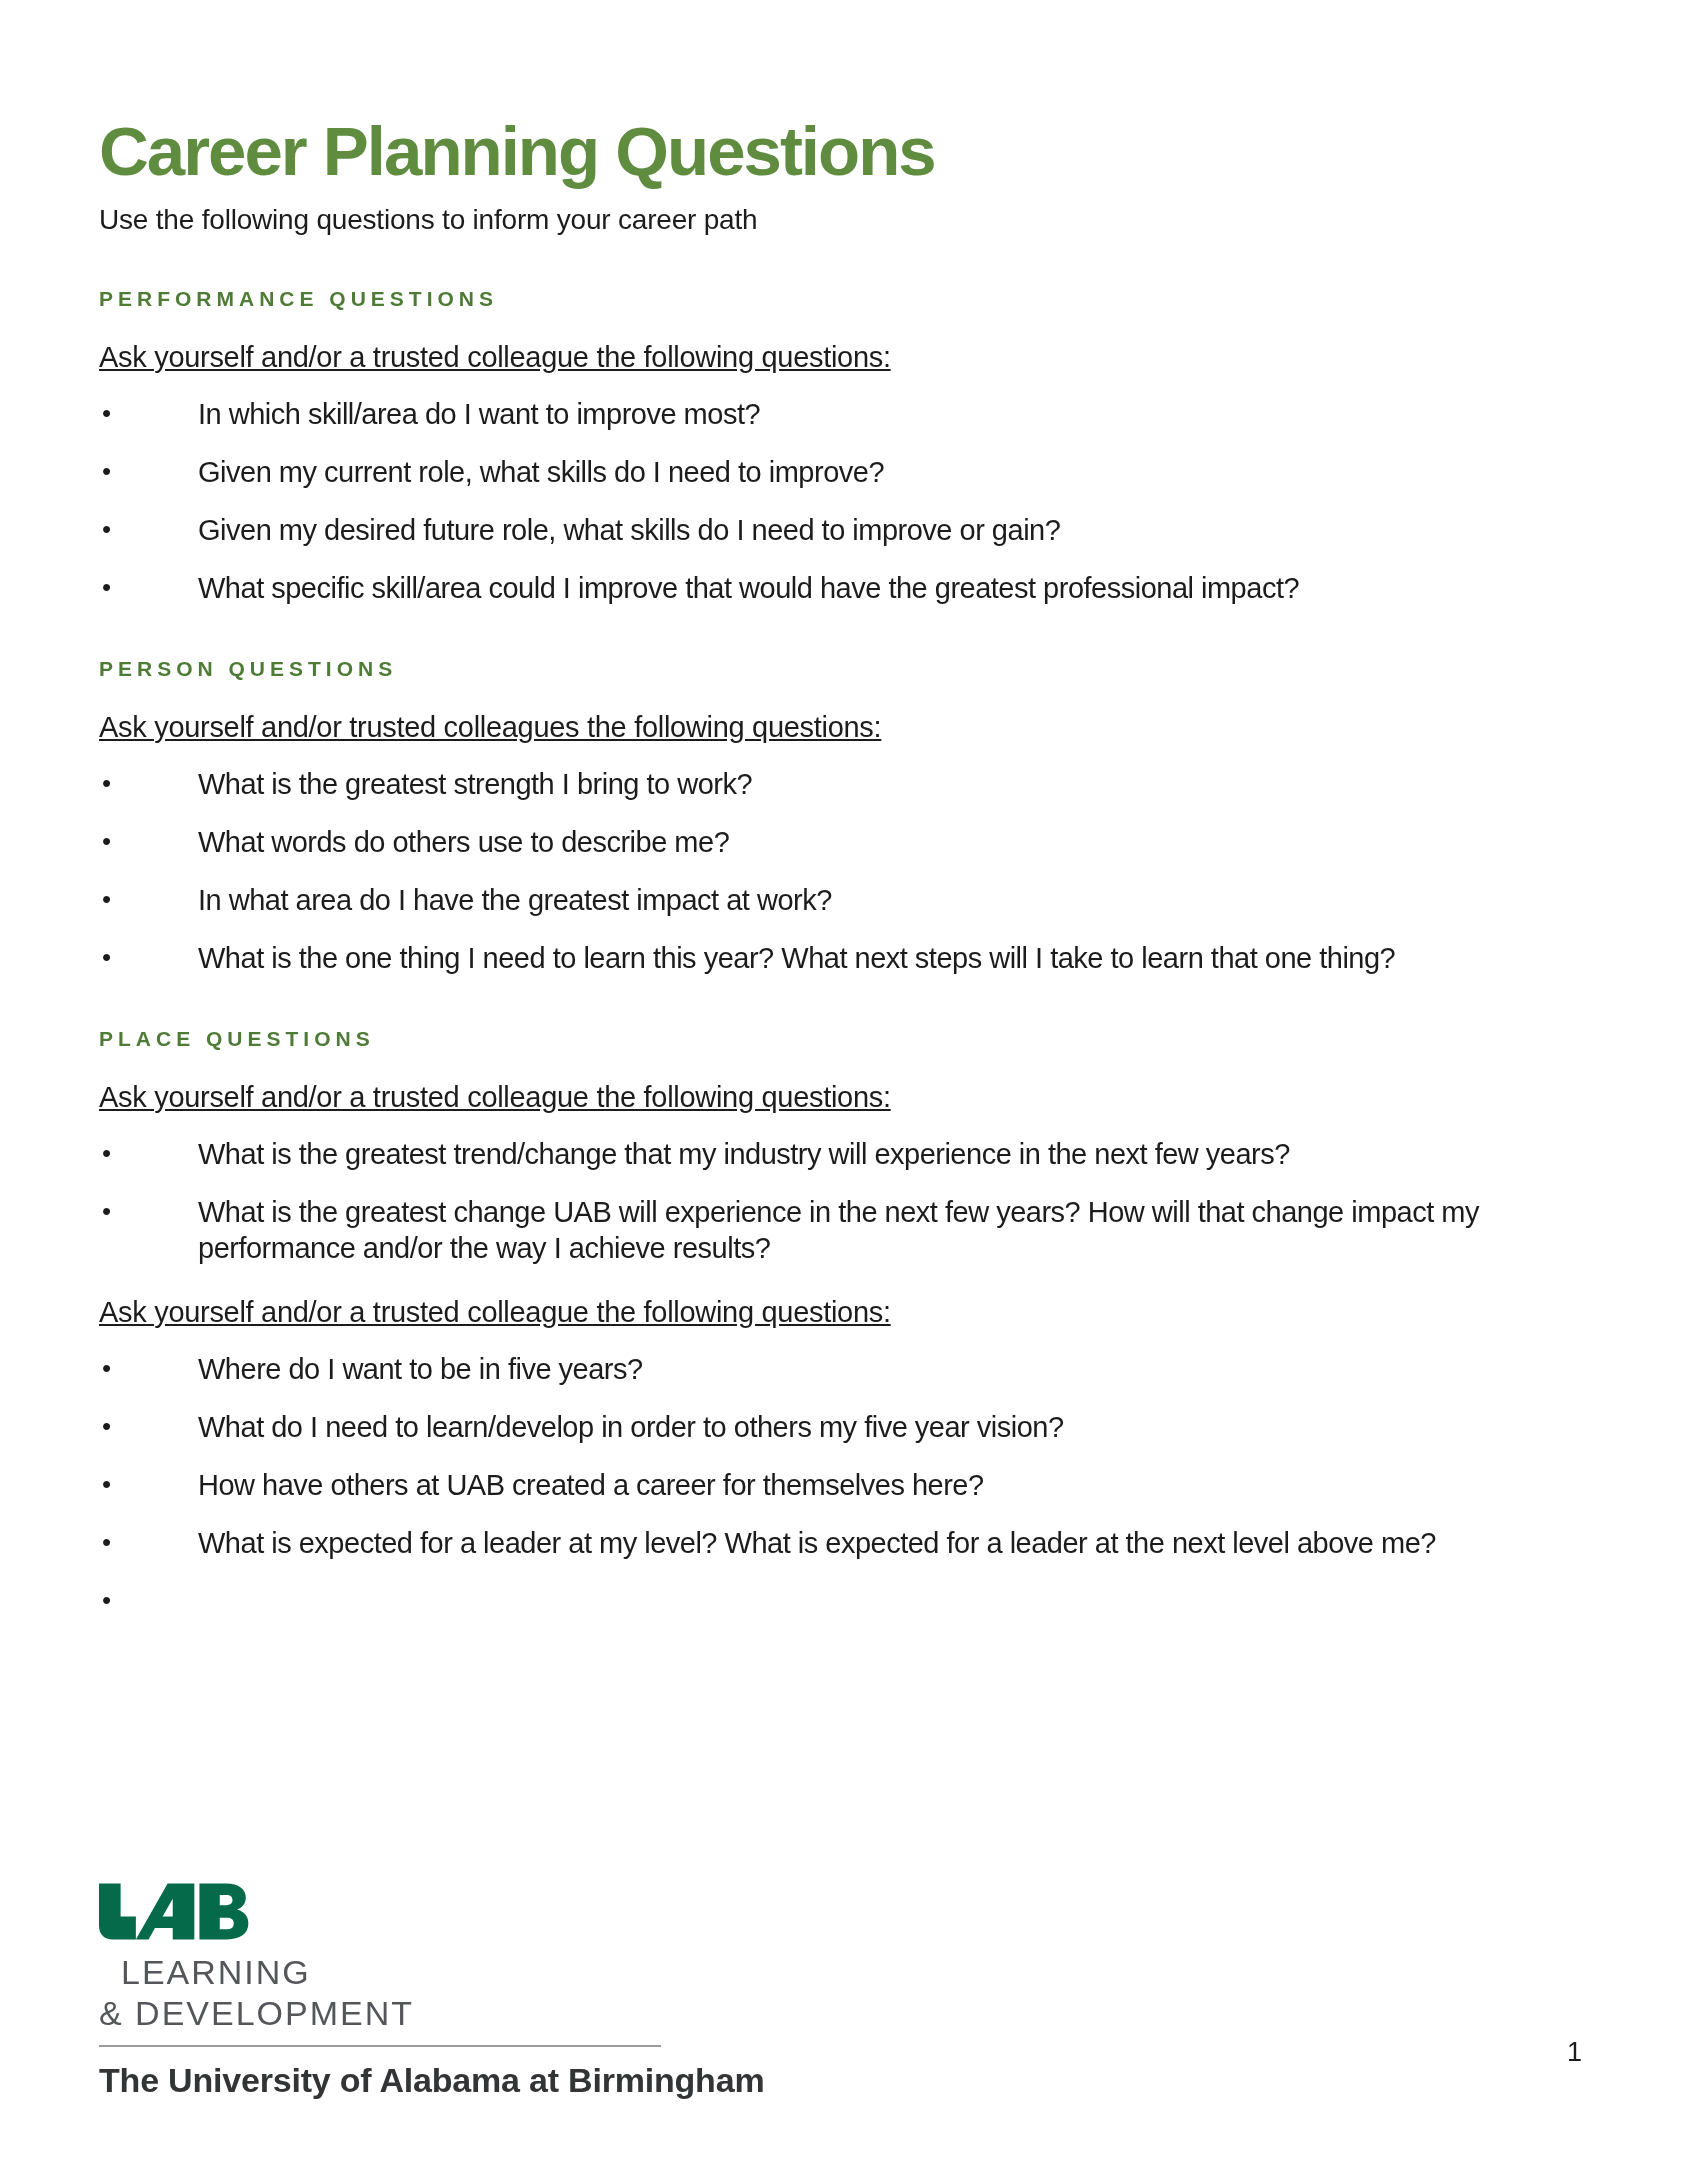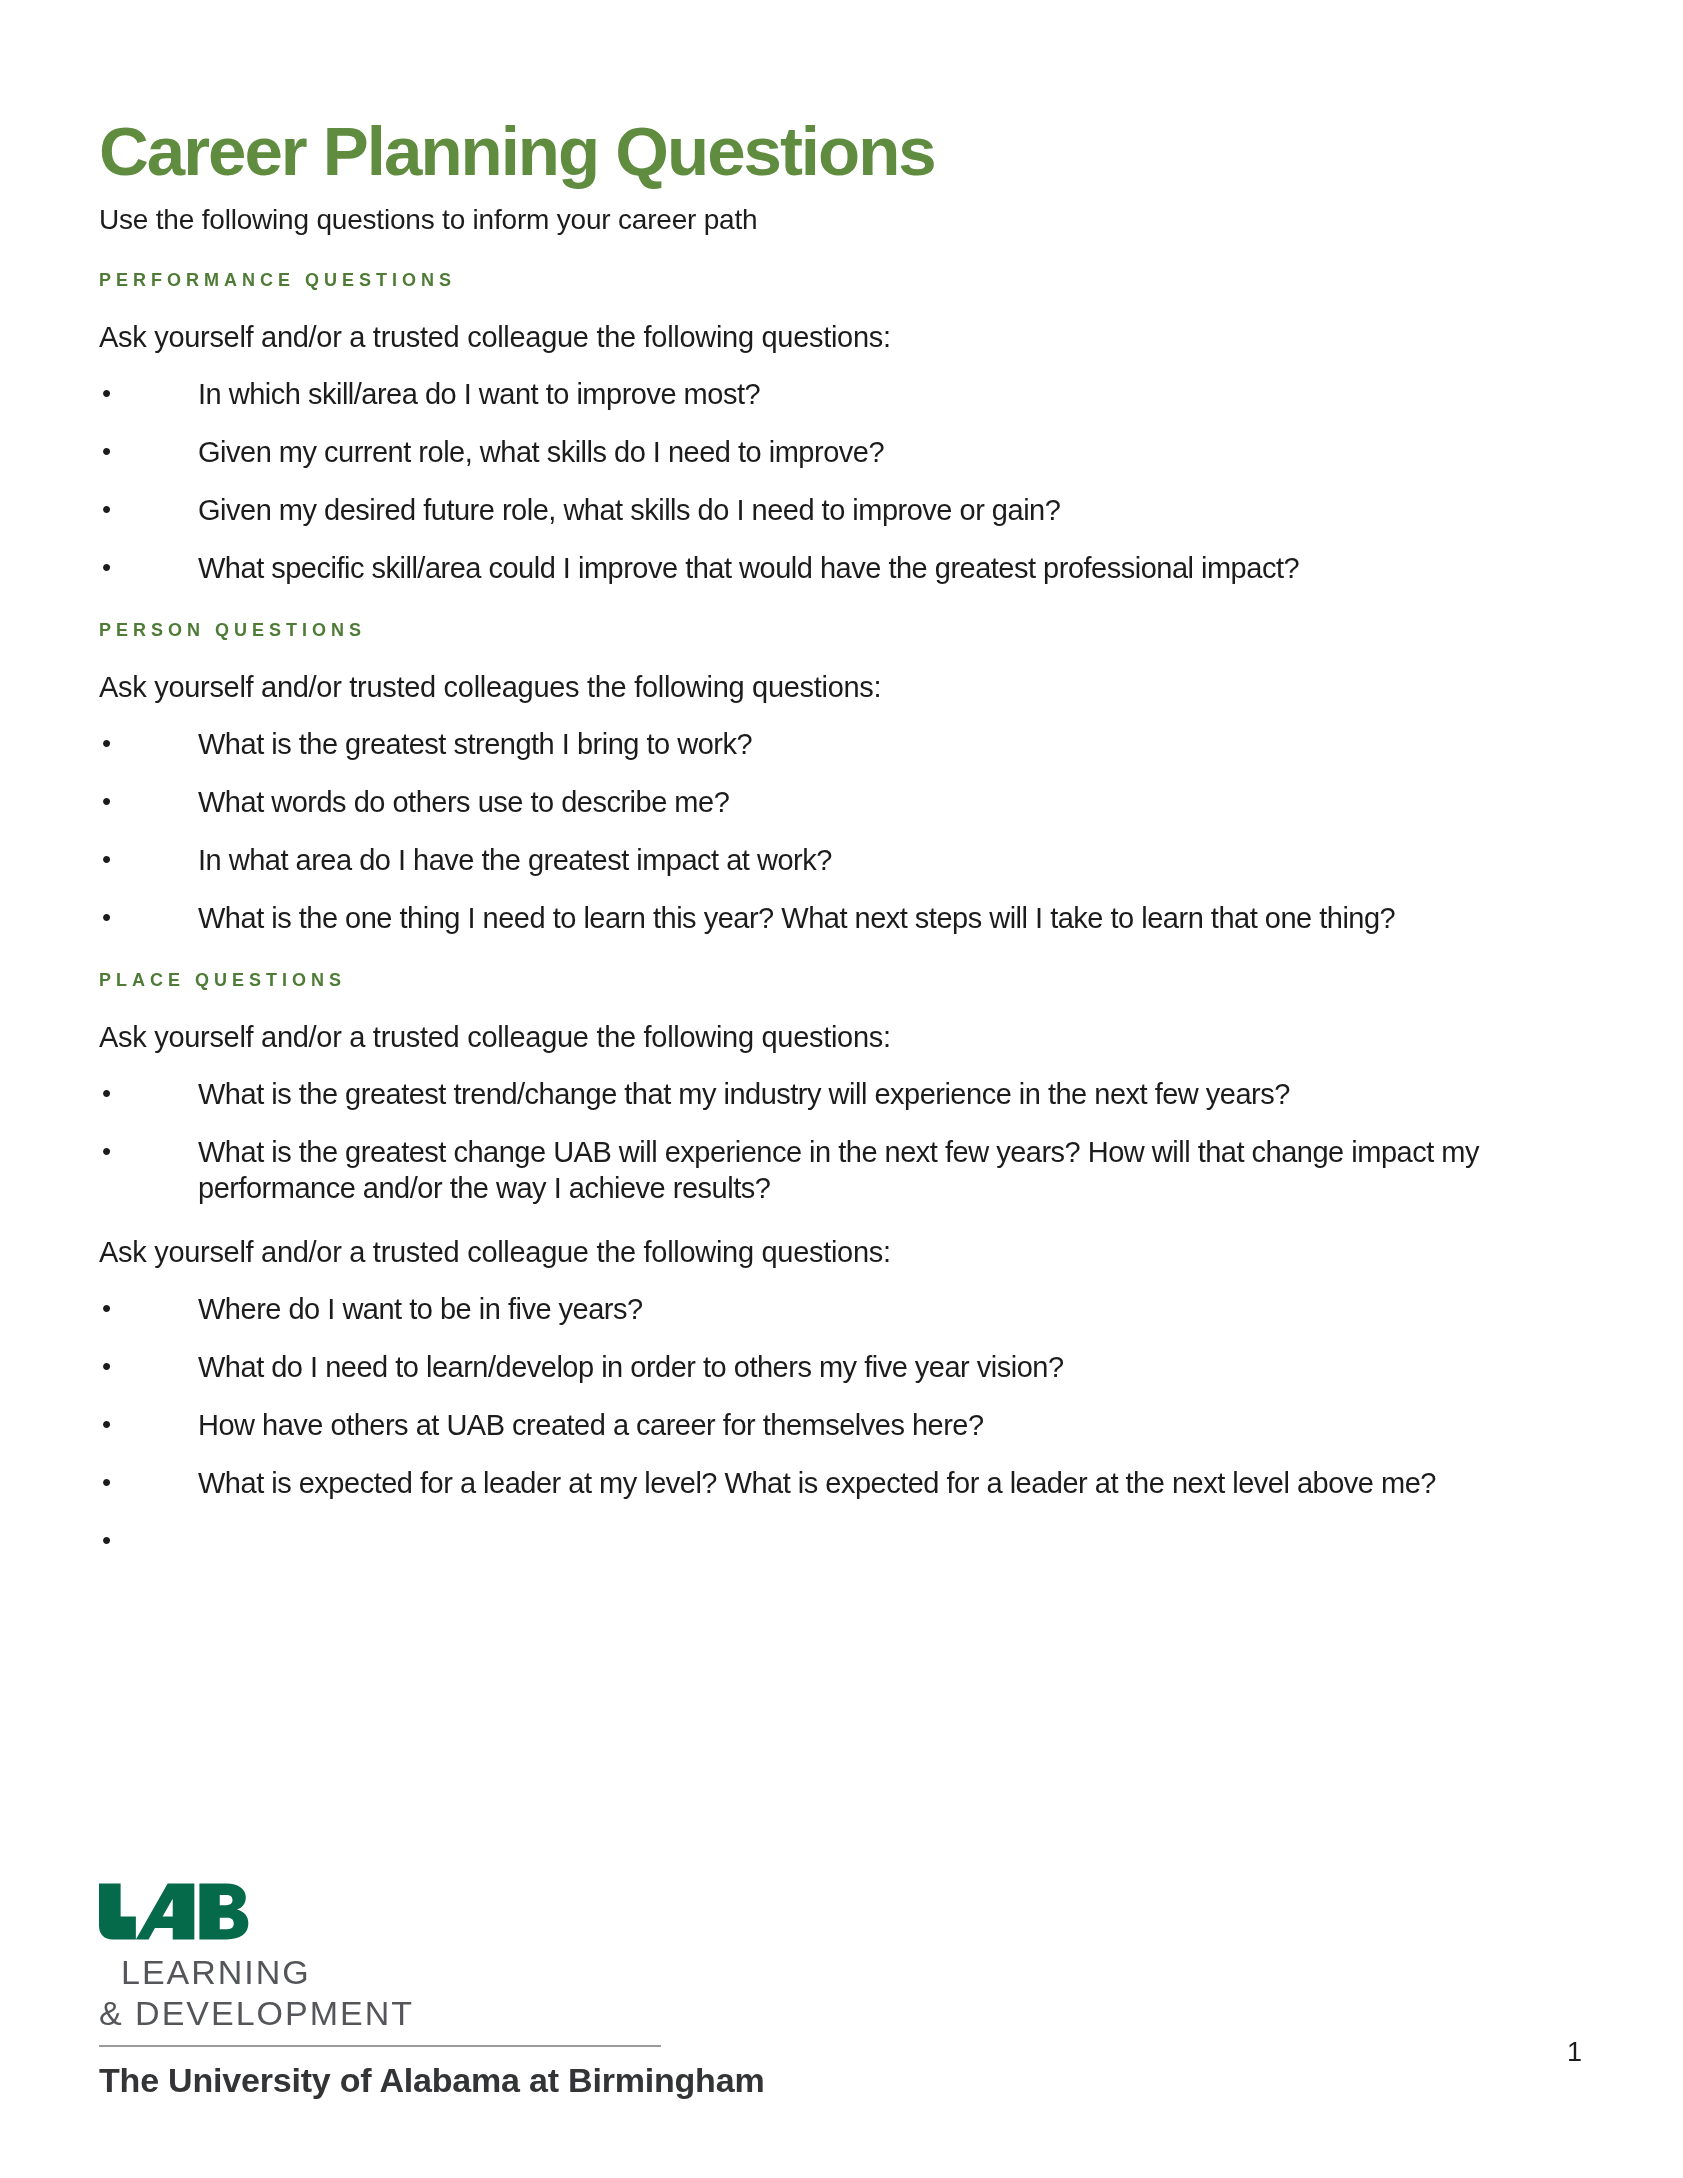--- a/index.html
+++ b/index.html
@@ -16,24 +16,24 @@
     width:1683px;height:2178px;position:relative;overflow:hidden;
     font-family:"Liberation Sans", sans-serif;color:var(--body-ink);
   }
   .page{position:absolute;left:99px;top:0;width:1525px;}
   .doc-title{
     margin-top:115px;font-size:69px;line-height:1.08;font-weight:700;
     letter-spacing:-2px;color:var(--title-green);
   }
   .doc-subtitle{margin-top:14px;font-size:28px;letter-spacing:-0.2px;}
   .section-heading{
-    margin-top:34px;font-size:18px;font-weight:700;letter-spacing:5px;
+    margin-top:51px;font-size:21px;font-weight:700;letter-spacing:5px;
     color:var(--heading-green);
   }
-  .section-intro{margin-top:30px;font-size:29px;letter-spacing:-0.3px;}
+  .section-intro{margin-top:30px;font-size:29px;letter-spacing:-0.3px;text-decoration:underline;}
   ul.qlist{list-style:none;}
   li.bullet{
     position:relative;padding-left:99px;margin-top:22px;
     font-size:29px;line-height:36px;letter-spacing:-0.5px;width:1525px;
   }
   .dot{position:absolute;left:3px;top:-1px;font-size:26px;}
   .footer{position:absolute;left:99px;top:1883px;width:693px;}
   .uab-logo{display:block;}
   .footer-line1{margin-top:14px;font-size:34px;letter-spacing:2px;color:var(--footer-gray);line-height:1.1;margin-left:22px;}
   .footer-line2{margin-top:4px;font-size:34px;letter-spacing:2px;color:var(--footer-gray);line-height:1.1;}

